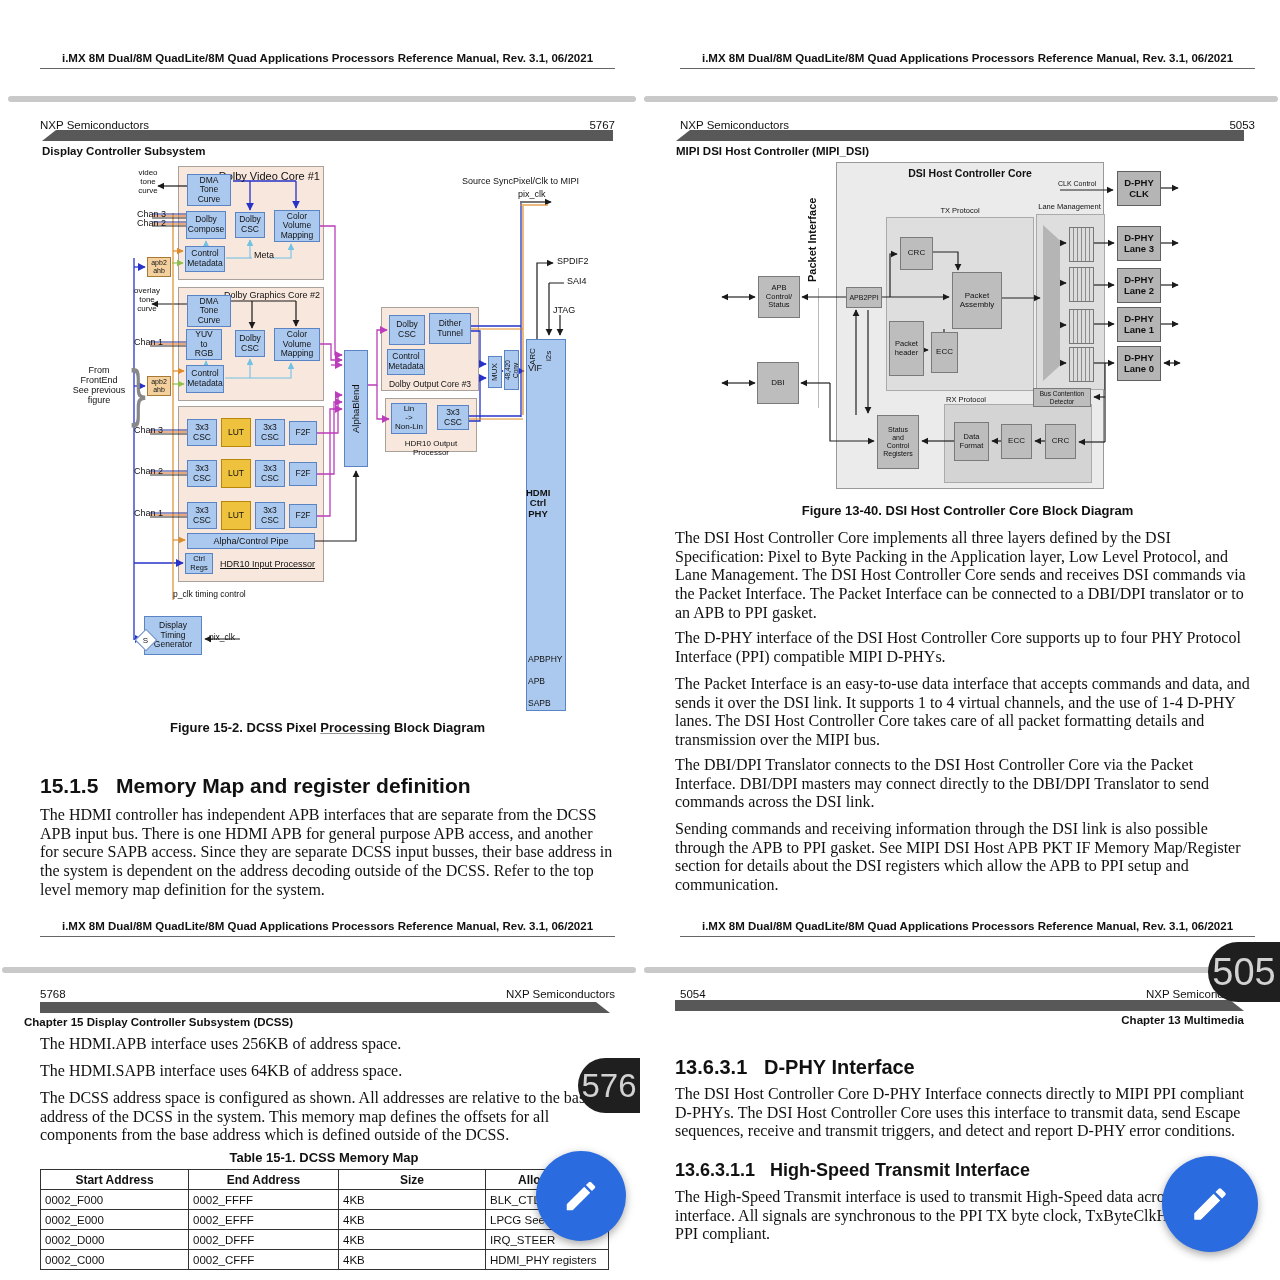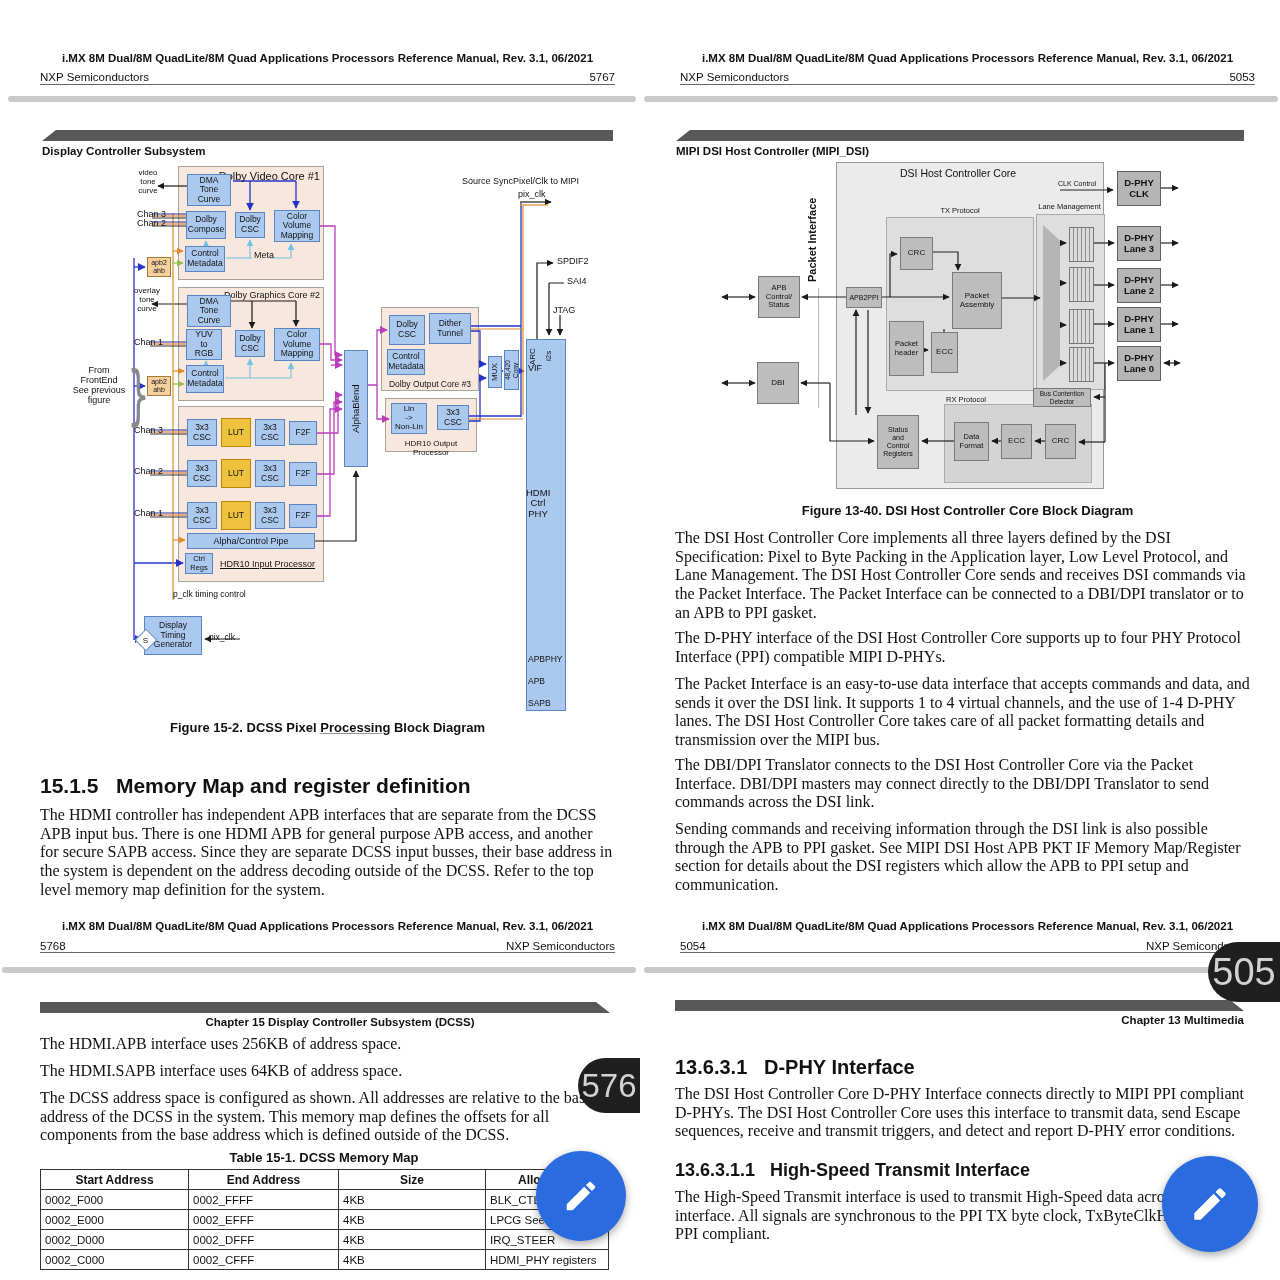--- a/index.html
+++ b/index.html
@@ -1,21 +1,21 @@
 <!DOCTYPE html>
 <html><head>
 <meta charset="utf-8">
 <style>
   html,body{margin:0;padding:0;background:#fff;}
   #screen{position:relative;width:1280px;height:1280px;background:#fff;overflow:hidden;
           font-family:"Liberation Sans",sans-serif;color:#111;}
   .a{position:absolute;}
   
-  .hdr-title{font-weight:bold;font-size:11.5px;text-align:center;border-bottom:1.5px solid #666;padding-bottom:20px;}
-  .hdr-meta{font-size:11.5px;display:flex;justify-content:space-between;}
+  .hdr-title{font-weight:bold;font-size:11.5px;text-align:center;border-bottom:1.5px solid #666;padding-bottom:4px;}
+  .hdr-meta{font-size:11.5px;display:flex;justify-content:space-between;margin-top:48px;}
   .sepbar{height:6px;background:#c9c9c9;border-radius:3px;}
   .chbar{height:11px;background:#585858;}
   .slantL{clip-path:polygon(14px 0,100% 0,100% 100%,0 100%);}
   .slantR{clip-path:polygon(0 0,calc(100% - 14px) 0,100% 100%,0 100%);}
   .ch-label{font-weight:bold;font-size:11.5px;}
   .serif{font-family:"Liberation Serif",serif;font-size:16px;line-height:1.17;white-space:pre;}
   .h-sec{font-weight:bold;font-size:21px;white-space:pre;}
   .h-sub{font-weight:bold;font-size:18px;white-space:pre;}
   .caption{font-weight:bold;font-size:13px;text-align:center;}
   .caption .lnk{text-decoration:underline;text-decoration-color:#999;}
@@ -240,21 +240,21 @@
   <div class="a dl z3" style="left:387px;top:440px;width:88px;text-align:center;font-size:8px;">HDR10 Output Processor</div>
 
   <div class="a bb vtext z3" style="left:488px;top:356px;width:14px;height:32px;font-size:8px;">MUX</div>
   <div class="a bb vtext z3" style="left:504px;top:350px;width:15px;height:40px;font-size:6.5px;">48,420
 Conv</div>
 
   <div class="a bb z3" style="left:526px;top:339px;width:40px;height:372px;"></div>
   <div class="a dl vtext z3" style="left:529px;top:341px;width:10px;height:24px;font-size:8px;">ARC</div>
   <div class="a dl vtext z3" style="left:545px;top:341px;width:9px;height:20px;font-size:8px;">i2s</div>
   <div class="a dl z3" style="left:528px;top:364px;font-size:9px;">VIF</div>
-  <div class="a dl z3" style="left:526px;top:488px;width:24px;text-align:center;font-size:9.5px;">HDMI
+  <div class="a dl z3" style="left:526px;top:488px;width:24px;text-align:center;font-size:9.5px;font-weight:bold;">HDMI
 Ctrl
 PHY</div>
   <div class="a dl z3" style="left:528px;top:655px;font-size:8.5px;">APBPHY</div>
   <div class="a dl z3" style="left:528px;top:677px;font-size:8.5px;">APB</div>
   <div class="a dl z3" style="left:528px;top:699px;font-size:8.5px;">SAPB</div>
 
   <div class="a bb z3" style="left:144px;top:616px;width:58px;height:39px;">Display
 Timing
 Generator</div>
   <div class="a diamond z3" style="left:138px;top:632px;width:14px;height:14px;">
@@ -302,21 +302,21 @@
 level memory map definition for the system.</div>
 
   <div class="a hdr-title" style="left:40px;top:920px;width:575px;">i.MX 8M Dual/8M QuadLite/8M Quad Applications Processors Reference Manual, Rev. 3.1, 06/2021</div>
   <div class="a hdr-meta" style="left:40px;top:940px;width:575px;">
     <span>5768</span>
     <span>NXP Semiconductors</span>
   </div>
   <div class="a sepbar" style="left:2px;top:967px;width:634px;"></div>
 
   <div class="a chbar slantR" style="left:40px;top:1002px;width:570px;"></div>
-  <div class="a ch-label" style="left:55px;top:1016px;width:570px;text-align:center;">Chapter 15 Display Controller Subsystem (DCSS)</div>
+  <div class="a ch-label" style="left:24px;top:1016px;width:570px;text-align:left;">Chapter 15 Display Controller Subsystem (DCSS)</div>
   <div class="a serif" style="left:40px;top:1035px;width:585px;">The HDMI.APB interface uses 256KB of address space.</div>
   <div class="a serif" style="left:40px;top:1062px;width:585px;">The HDMI.SAPB interface uses 64KB of address space.</div>
   <div class="a serif" style="left:40px;top:1089px;width:585px;">The DCSS address space is configured as shown. All addresses are relative to the base
 address of the DCSS in the system. This memory map defines the offsets for all
 components from the base address which is defined outside of the DCSS.</div>
   <div class="a caption" style="left:40px;top:1150px;width:568px;">Table 15-1.  DCSS Memory Map</div>
   <table class="memmap a" style="left:40px;top:1169px;">
     <colgroup>
         <col style="width:148px">
         <col style="width:150px">
@@ -415,21 +415,21 @@
       <path d="M1105,363 V442"></path>
       <path d="M1105,397 H1094" marker-end="url(#aB)"></path>
       <path d="M1105,442 H1079" marker-end="url(#aB)"></path>
       <path d="M1045,441 H1035" marker-end="url(#aB)"></path>
       <path d="M1001,441 H992" marker-end="url(#aB)"></path>
       <path d="M954,441 H922" marker-end="url(#aB)"></path>
     </g>
   </svg>
 
   <div class="a dl vtext z3" style="left:806px;top:166px;width:24px;height:116px;font-weight:bold;font-size:11px;">Packet Interface</div>
-  <div class="a dl z3" style="left:900px;top:168px;width:140px;font-weight:normal;font-size:10.5px;">DSI Host Controller Core</div>
+  <div class="a dl z3" style="left:900px;top:168px;width:140px;text-align:center;font-weight:bold;font-size:10.5px;">DSI Host Controller Core</div>
   <div class="a gb z3" style="left:758px;top:276px;width:42px;height:42px;font-size:7.5px;">APB
 Control/
 Status</div>
   <div class="a gb z3" style="left:757px;top:362px;width:42px;height:42px;">DBI</div>
   <div class="a gb z3" style="left:846px;top:287px;width:36px;height:21px;font-size:7px;">APB2PPI</div>
   <div class="a dl z3" style="left:930px;top:207px;width:60px;text-align:center;font-size:7.5px;">TX Protocol</div>
   <div class="a gb z3" style="left:900px;top:237px;width:33px;height:33px;">CRC</div>
   <div class="a gb z3" style="left:952px;top:272px;width:50px;height:57px;">Packet
 Assembly</div>
   <div class="a gb z3" style="left:889px;top:321px;width:35px;height:55px;font-size:7.5px;">Packet

